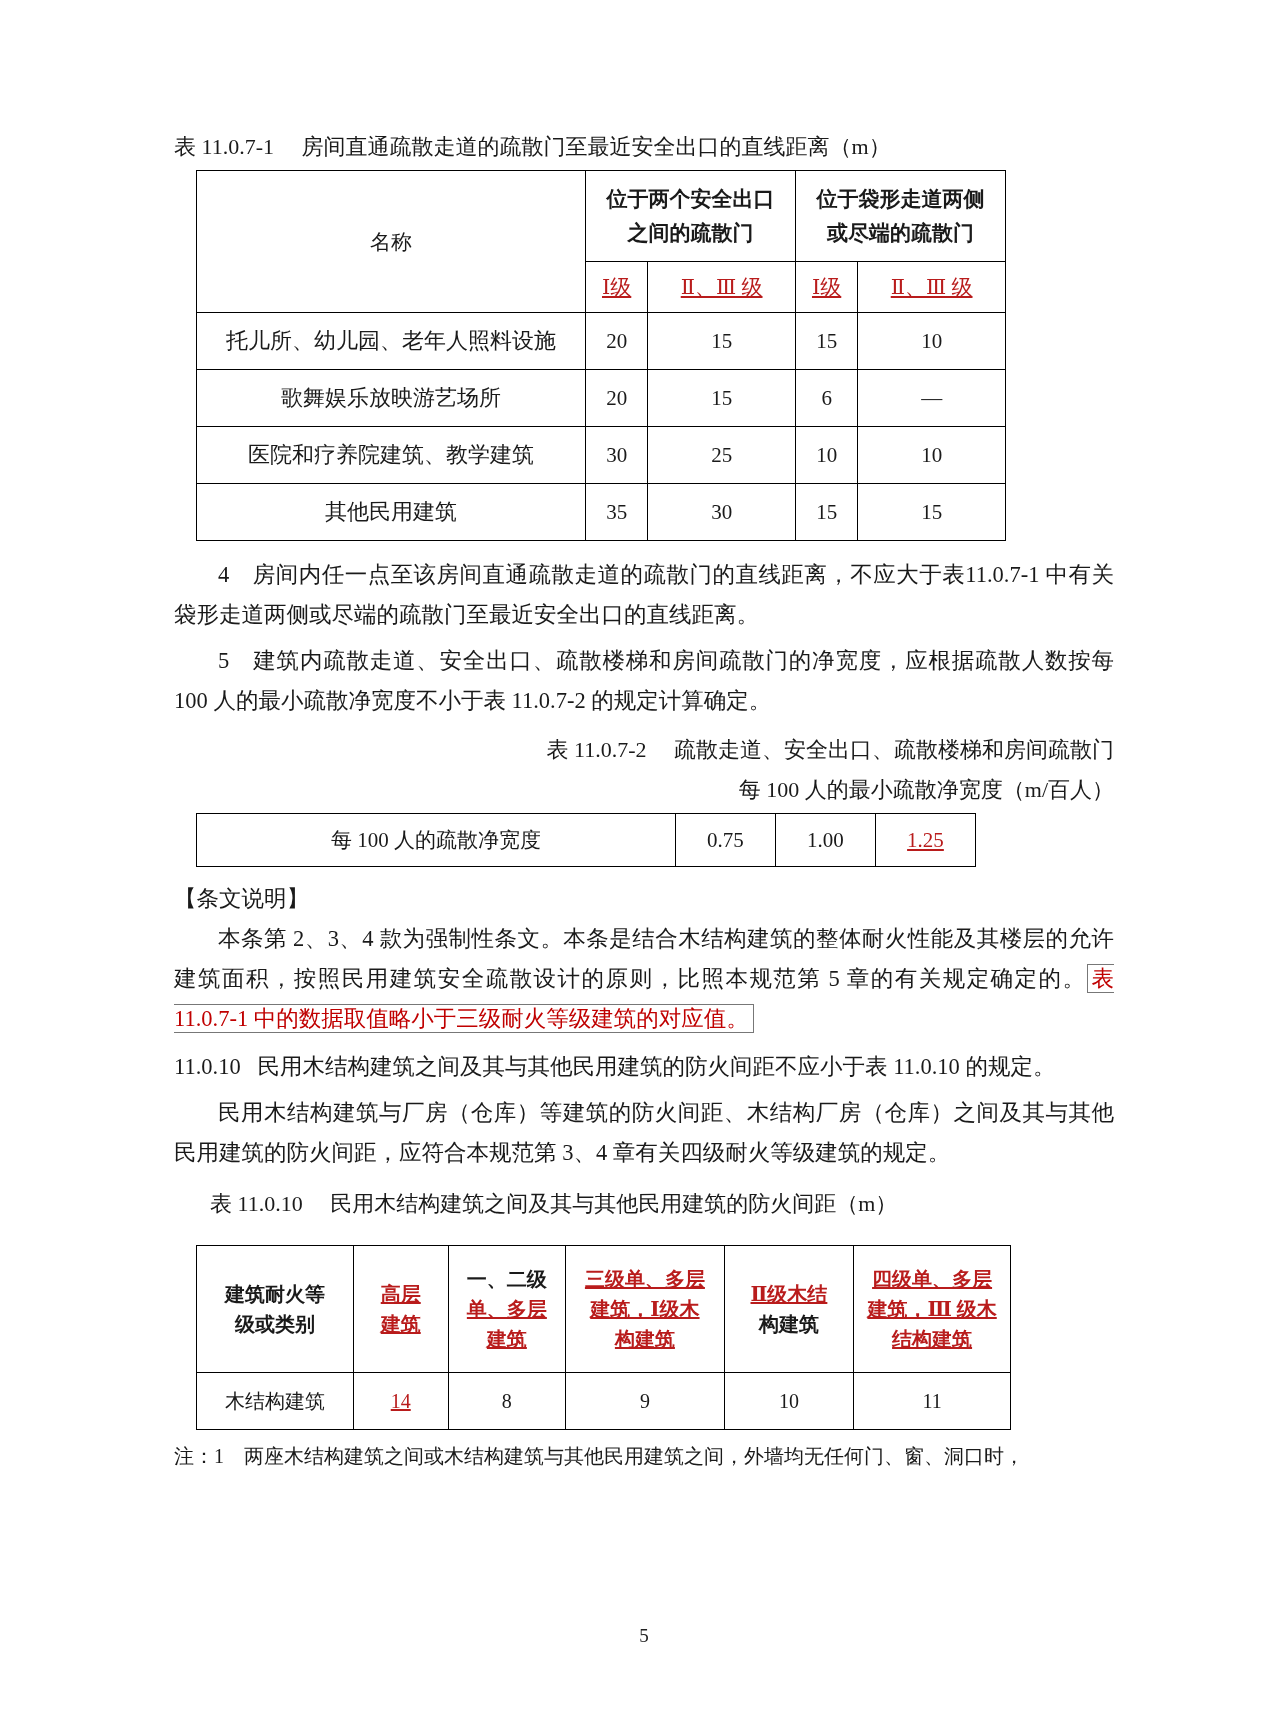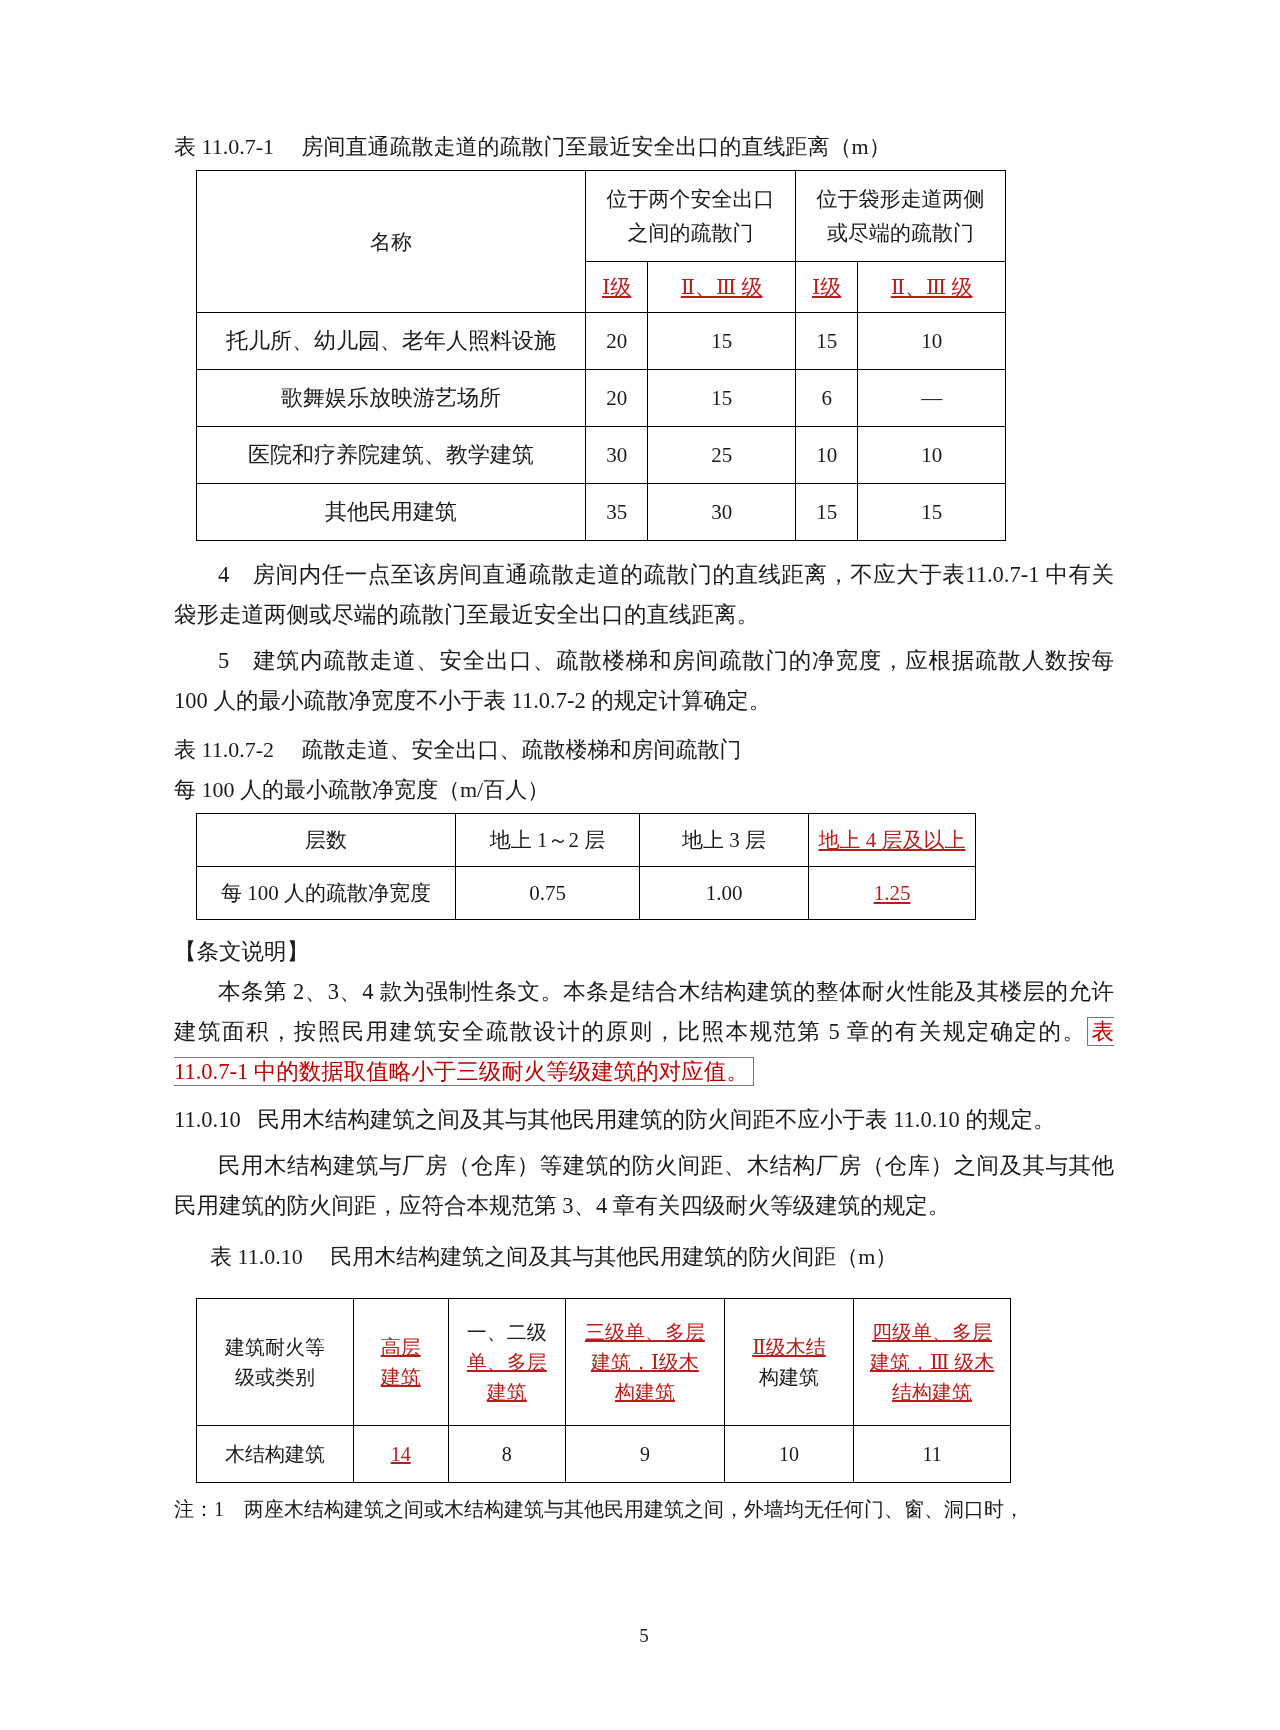--- a/index.html
+++ b/index.html
@@ -34,21 +34,21 @@
     font-size: 22.5px;
     line-height: 40px;
     text-align: justify;
     margin: 6px 0 0 0;
   }
   .caption {
     font-size: 22px;
     line-height: 34px;
     margin: 0 0 6px 0;
   }
-  .caption.center { text-align: left; }
+  .caption.center { text-align: right; }
 
   
   table {
     border-collapse: collapse;
     font-size: 21px;
   }
   table td, table th {
     border: 1.5px solid #000;
     text-align: center;
     vertical-align: middle;
@@ -106,21 +106,21 @@
     position: absolute;
     top: 1625px;
     left: 0;
     width: 1280px;
     text-align: center;
     font-size: 19px;
     font-family: "Liberation Serif", serif;
     color: #222;
   }
   .nowrap { white-space: nowrap; }
-  .blk { display: block; }
+  .blk { display: block; font-weight: bold; }
 </style>
 </head>
 <body>
 
 <div class="page">
   <div class="content">
 
     <div class="caption">
       <span class="nowrap">表 11.0.7-1</span>
       &nbsp;&nbsp;&nbsp;
@@ -185,26 +185,20 @@
     <div class="caption center" style="margin-top:12px;">
       <span class="nowrap">表 11.0.7-2</span>
       &nbsp;&nbsp;&nbsp;
       <span>疏散走道、安全出口、疏散楼梯和房间疏散门</span>
     </div>
     <div class="caption center">每 100 人的最小疏散净宽度（m/百人）</div>
 
     <table class="t2">
       <tbody>
         <tr>
-          <td class="c1">层数</td>
-          <td class="c2">地上 1～2 层</td>
-          <td class="c3">地上 3 层</td>
-          <td class="redu">地上 4 层及以上</td>
-        </tr>
-        <tr>
           <td>每 100 人的疏散净宽度</td>
           <td>0.75</td>
           <td>1.00</td>
           <td class="redu">1.25</td>
         </tr>
       </tbody>
     </table>
 
     <div class="para" style="margin-top:12px;">【条文说明】</div>
     <p class="para" style="text-indent:44px;margin-top:0;">

